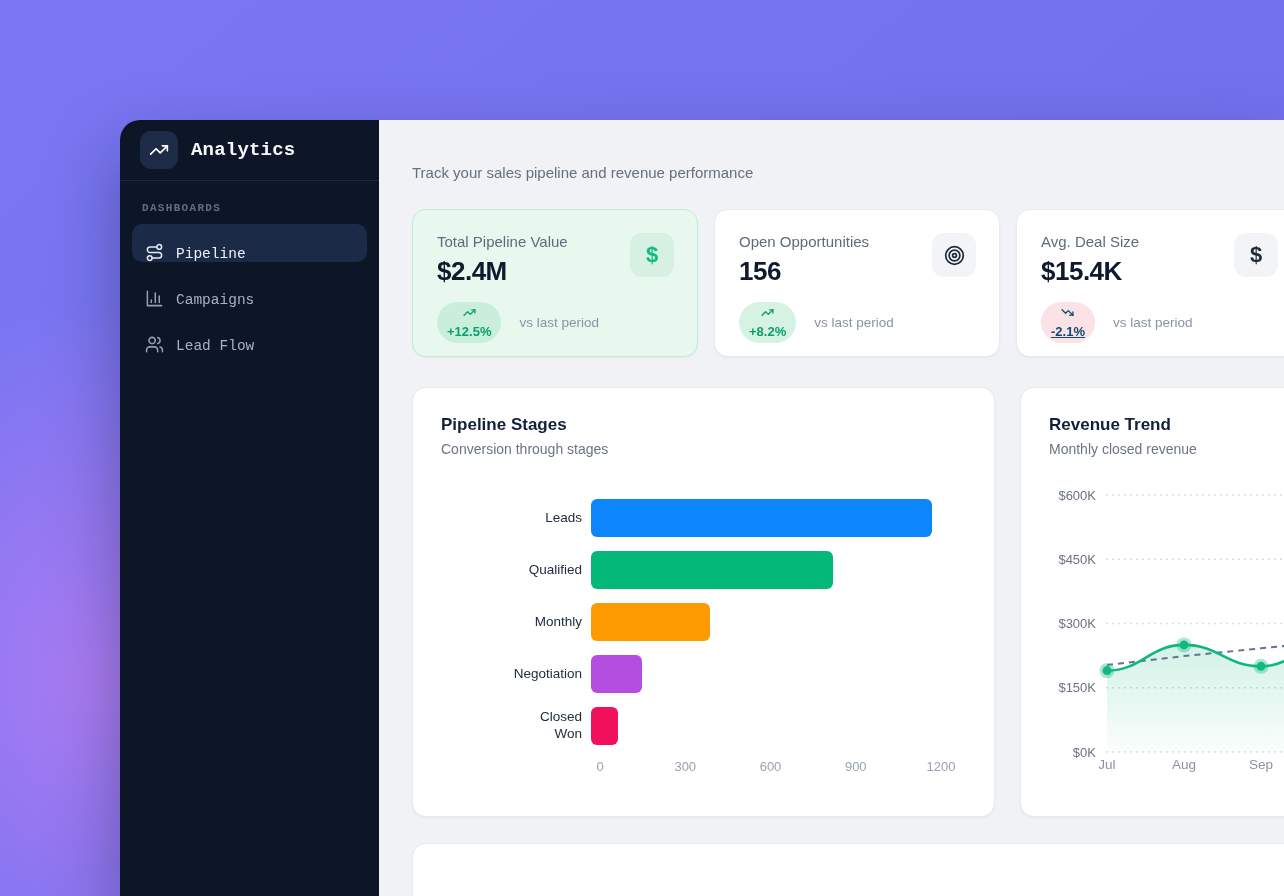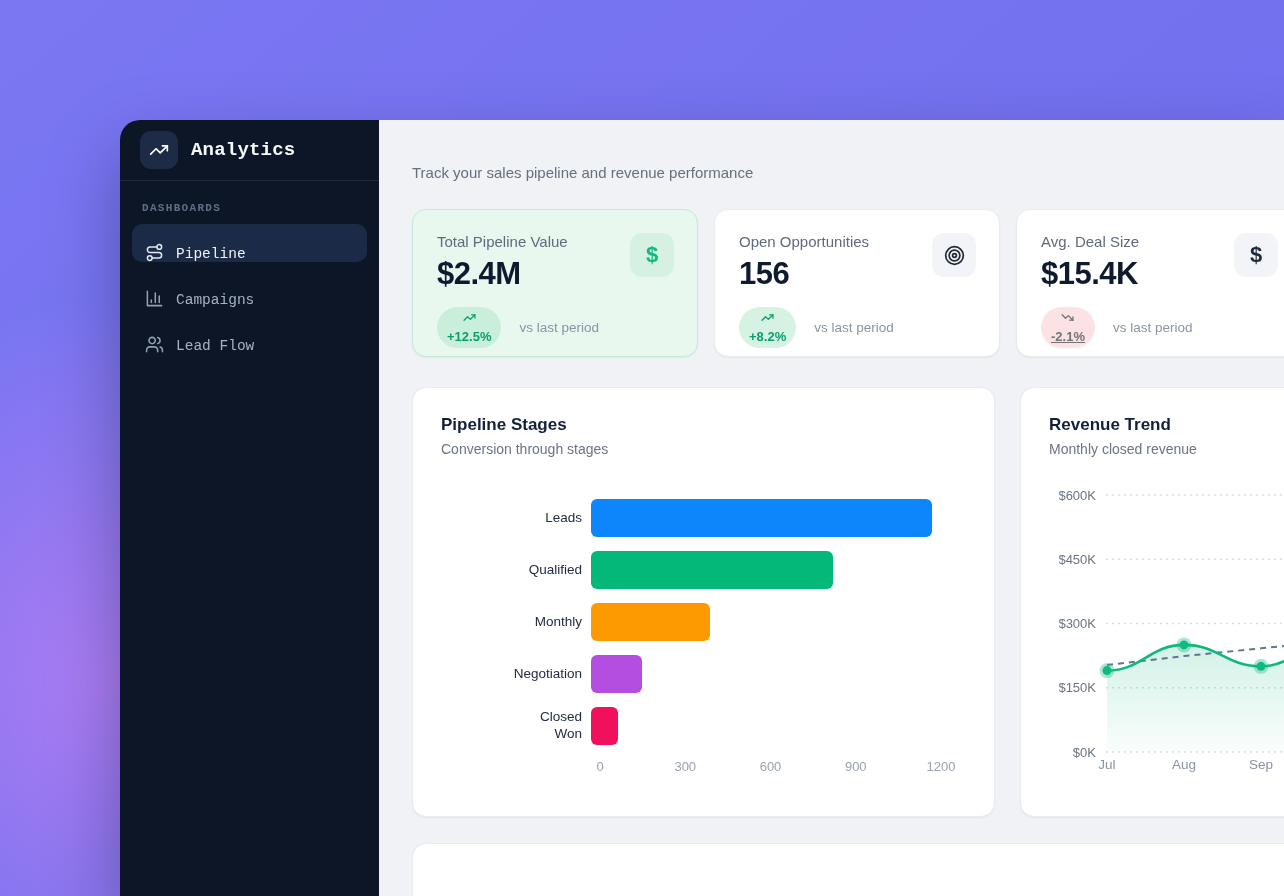--- a/index.html
+++ b/index.html
@@ -37,26 +37,26 @@
   .pagetitle { font-size:25px; font-weight:700; color:#101828; letter-spacing:-.2px; }
   .pagesub { margin-top:9px; font-size:15px; color:#65707f; }
 
   
   .kpirow { display:flex; gap:16px; margin-top:28px; }
   .kpicard { position:relative; width:286px; height:148px; flex:0 0 286px; background:#ffffff;
              border:1px solid #e8ebf0; border-radius:14px; padding:23px 24px;
              box-shadow:0 1px 2px rgba(16,24,40,.05); }
   .kpicard.hl { background:#e8f8ef; border-color:#c2ebd5; }
   .kpilabel { font-size:15px; color:#5f6b7d; }
-  .kpivalue { margin-top:6px; font-size:31px; font-weight:700; color:#101a2e; letter-spacing:-.5px; }
+  .kpivalue { margin-top:6px; font-size:26px; font-weight:700; color:#101a2e; letter-spacing:-.5px; }
   .kpibadgerow { margin-top:15px; display:flex; align-items:center; }
   .pill { display:inline-flex; align-items:center; gap:5px; padding:4px 10px; border-radius:999px; font-size:13px; font-weight:700;flex-direction:column; }
   .pill.up { background:#d5f2e2; color:#0b9e6d; }
   .kpicard.hl .pill.up { background:#c9efdb; }
-  .pill.down { background:#fbe2e5; color:#737373;text-decoration:underline; }
+  .pill.down { background:#fbe2e5; color:#0c4a6e;text-decoration:underline; }
   .compare { margin-left:18px; font-size:13.5px; color:#8a94a4; }
   .iconbox { position:absolute; top:23px; right:23px; width:44px; height:44px; border-radius:12px;
              display:flex; align-items:center; justify-content:center; background:#f3f4f7; }
   .kpicard.hl .iconbox { background:#d6f0e2; }
   .dollar { font-size:22px; font-weight:600; color:#1f2937; }
   .kpicard.hl .dollar { color:#10b981; }
 
   
   .chartrow { display:flex; gap:25px; margin-top:30px; }
   .chartcard { position:relative; width:583px; height:430px; flex:0 0 583px; background:#fff;

